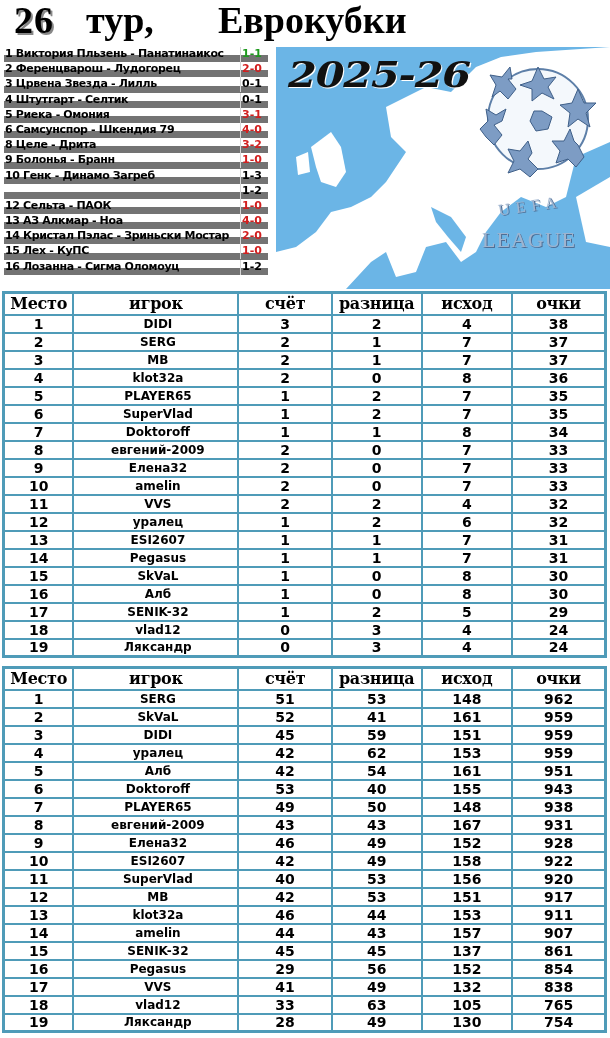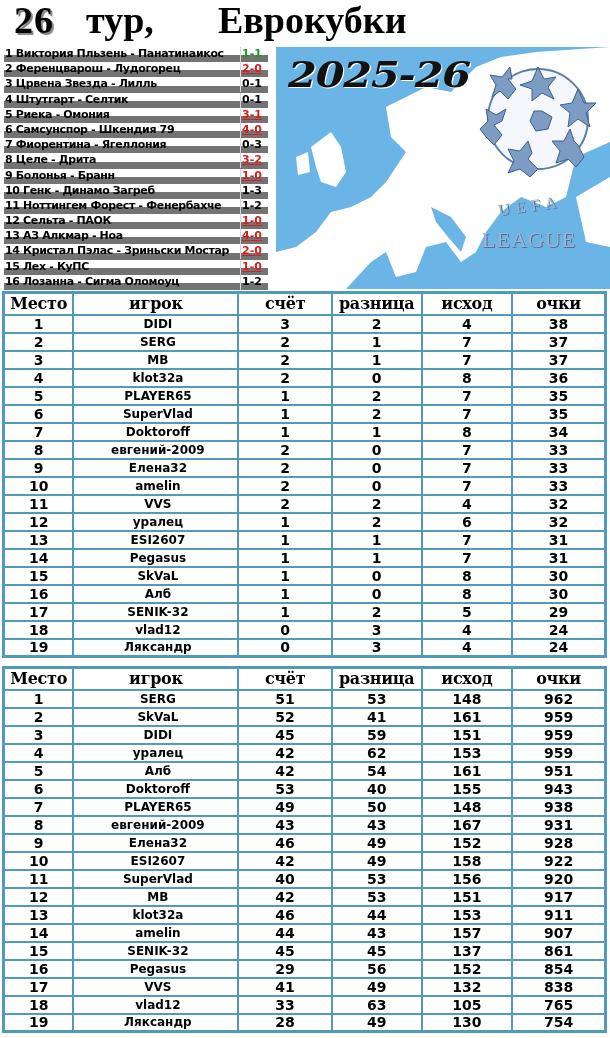--- a/index.html
+++ b/index.html
@@ -16,21 +16,21 @@
   .title .euro { position: absolute; left: 218px; top: 0; font-family: Liberation Serif, serif; }
 
   
   .matches { position: absolute; left: 4px; top: 47px; width: 264px; }
   .match-row {
     position: relative; height: 15.2px; border-bottom: 7px solid #737373;
     font-family: "DejaVu Sans", sans-serif; font-weight: bold; font-size: 11px; line-height: 14px;
   }
   .match-row .mname { position: absolute; left: 1px; top: 0; white-space: nowrap; letter-spacing: -0.35px; }
   .match-row .mscore { position: absolute; left: 236px; top: 0; width: 28px; text-align: left; padding-left: 1px; border-left: 1px solid #d6d6d6; height: 15px; }
-  .score-win { color: #d21f1f; text-decoration: underline; }
+  .score-win { color: #d21f1f; }
   .score-draw { color: #1e9a1e; }
   .score-loss { color: #000; }
 
   
   .picture {
     position: absolute; left: 276px; top: 47px; width: 390px; height: 242px;
     background: #6bb5e6; overflow: hidden;
   }
   .picture svg { position: absolute; left: 0; top: 0; }
   .season {
@@ -95,37 +95,32 @@
     </div>
     <div class="match-row">
       <span class="mname">5 Риека - Омония</span>
       <span class="mscore score-win">3-1</span>
     </div>
     <div class="match-row">
       <span class="mname">6 Самсунспор - Шкендия 79</span>
       <span class="mscore score-win">4-0</span>
     </div>
     <div class="match-row">
-      <span class="mname">7 Фиорентина - Ягеллония</span>
-      <span class="mscore score-loss">0-3</span>
-    </div>
-    <div class="match-row">
       <span class="mname">8 Целе - Дрита</span>
       <span class="mscore score-win">3-2</span>
     </div>
     <div class="match-row">
       <span class="mname">9 Болонья - Бранн</span>
       <span class="mscore score-win">1-0</span>
     </div>
     <div class="match-row">
       <span class="mname">10 Генк - Динамо Загреб</span>
       <span class="mscore score-loss">1-3</span>
     </div>
     <div class="match-row">
-      <span class="mname">11 Ноттингем Форест - Фенербахче</span>
       <span class="mscore score-loss">1-2</span>
     </div>
     <div class="match-row">
       <span class="mname">12 Сельта - ПАОК</span>
       <span class="mscore score-win">1-0</span>
     </div>
     <div class="match-row">
       <span class="mname">13 АЗ Алкмар - Ноа</span>
       <span class="mscore score-win">4-0</span>
     </div>

